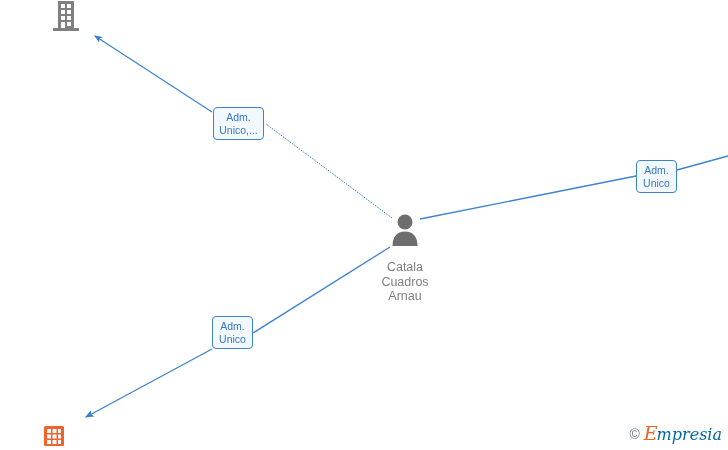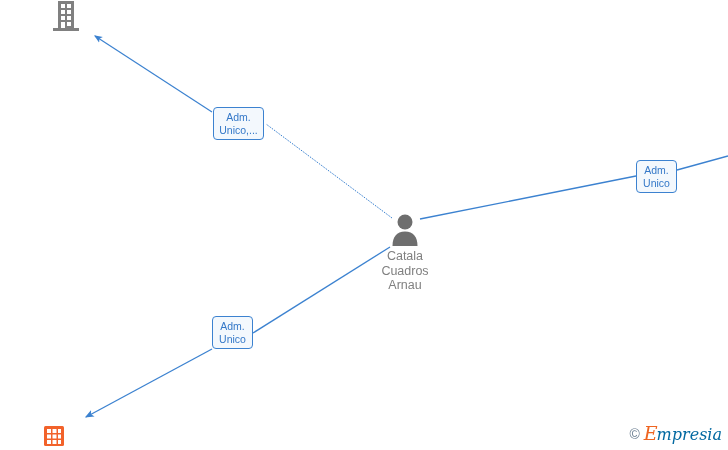--- a/index.html
+++ b/index.html
@@ -28,21 +28,21 @@
   
   .node {
     position: absolute;
     display: flex;
     flex-direction: column;
     align-items: center;
     width: 120px;
     margin-left: -60px;
   }
   .node-label {
-    margin-top: 2px;
+    margin-top: 13px;
     font-size: 12.5px;
     line-height: 14.5px;
     color: #808080;
     text-align: center;
     white-space: pre-line;
   }
   .node-icon {
     display: block;
     line-height: 0;
   }

